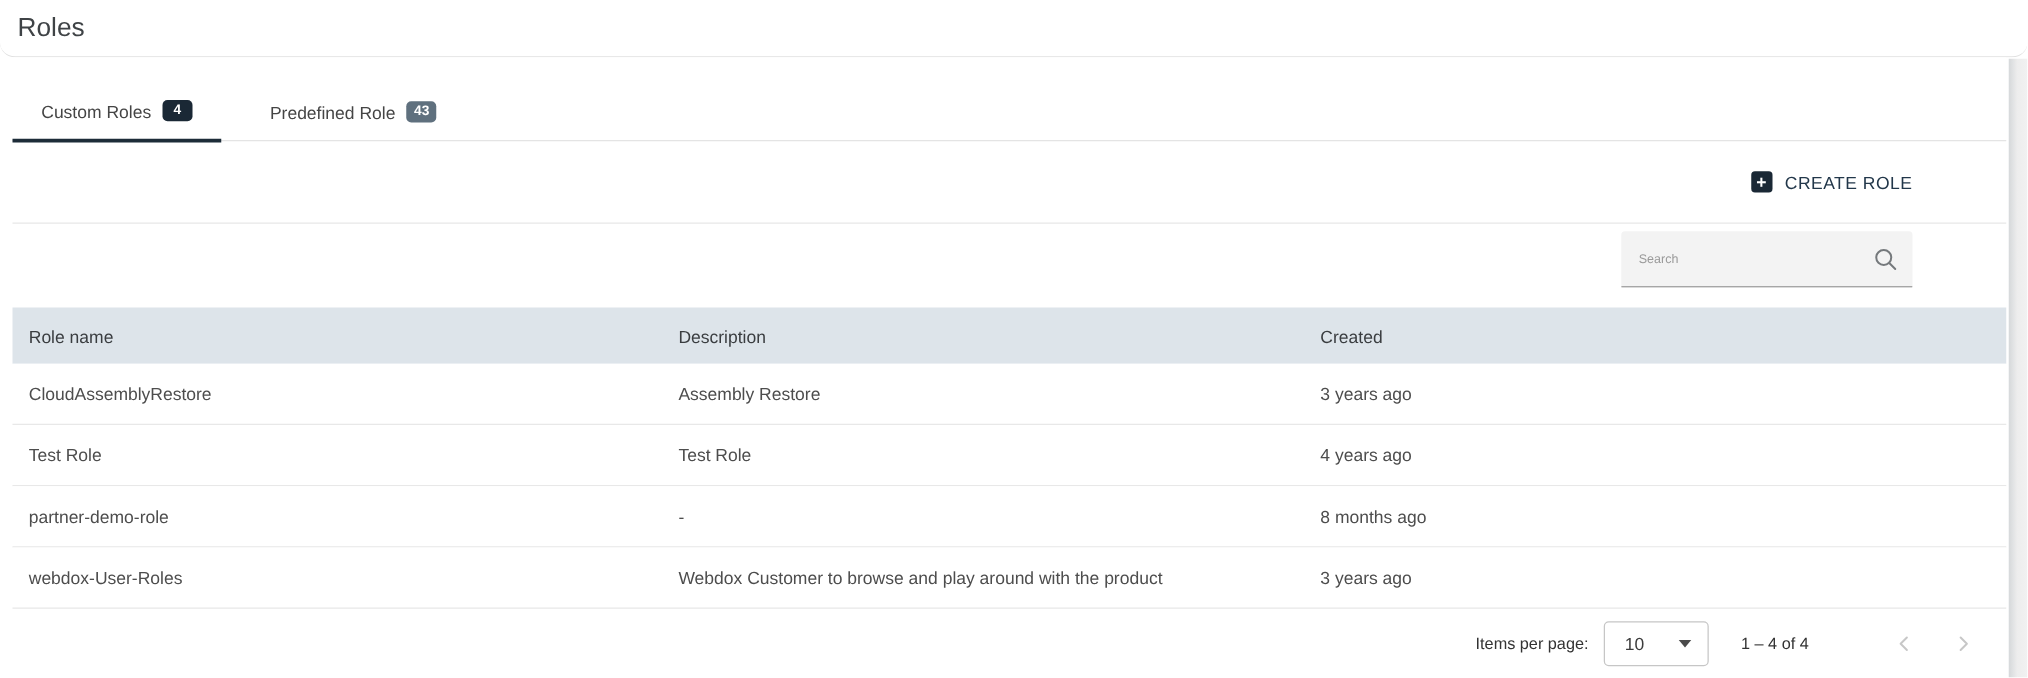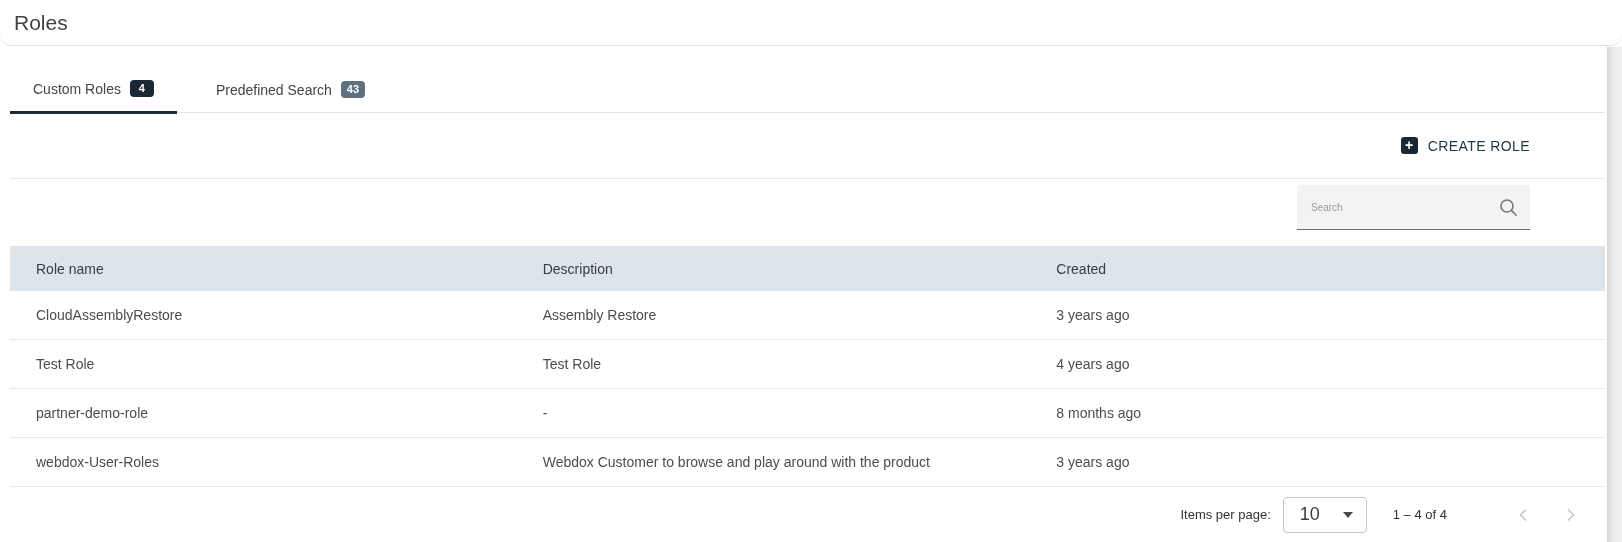--- a/index.html
+++ b/index.html
@@ -101,39 +101,39 @@
   .roles-table { width: 100%; }
   .t-row { display: flex; width: 100%; align-items: center; }
   .t-head {
     background: #dde4ea; height: 45px;
     font-size: 14px; color: #3a3d40;
   }
   .t-body-row {
     height: 49px; border-bottom: 1px solid #e8e8e8;
     font-size: 14px; color: #4d4d4d; background: #fff;
   }
-  .col-name    { width: 33.4%; padding-left: 26px; }
+  .col-name    { width: 33.4%; padding-left: 13px; }
   .col-desc    { width: 32.2%; }
   .col-created { width: 34.4%; }
 
   
   .footer-row {
     height: 55px;
     display: flex; align-items: center; justify-content: flex-end;
     padding-right: 22px;
     font-size: 13px; color: #333;
   }
   .ipp-label { margin-right: 12px; }
   .ipp-select {
     width: 84px; height: 36px;
     border: 1px solid #c6c6c6; border-radius: 4px;
     display: flex; align-items: center; justify-content: space-between;
     padding: 0 13px 0 16px;
     margin-right: 26px;
-    font-size: 18px; color: #3c3c3c;
+    font-size: 14px; color: #3c3c3c;
     cursor: pointer; background: #fff;
   }
   .caret-down {
     width: 0; height: 0;
     border-left: 5px solid transparent;
     border-right: 5px solid transparent;
     border-top: 6px solid #4a4a4a;
   }
   .range-text { margin-right: 40px; }
   .pg-chevron {
@@ -153,21 +153,21 @@
 <div class="scroll-strip"></div>
 
 <div class="card">
 
   <div class="tabs-row">
     <div class="tab active">
       <span>Custom Roles</span>
       <span class="badge dark">4</span>
     </div>
     <div class="tab">
-      <span>Predefined Search</span>
+      <span>Predefined Role</span>
       <span class="badge gray">43</span>
     </div>
   </div>
 
   <div class="toolbar-row">
     <button class="create-role-btn">
       <span class="plus-box">+</span>
       <span>CREATE ROLE</span>
     </button>
   </div>

